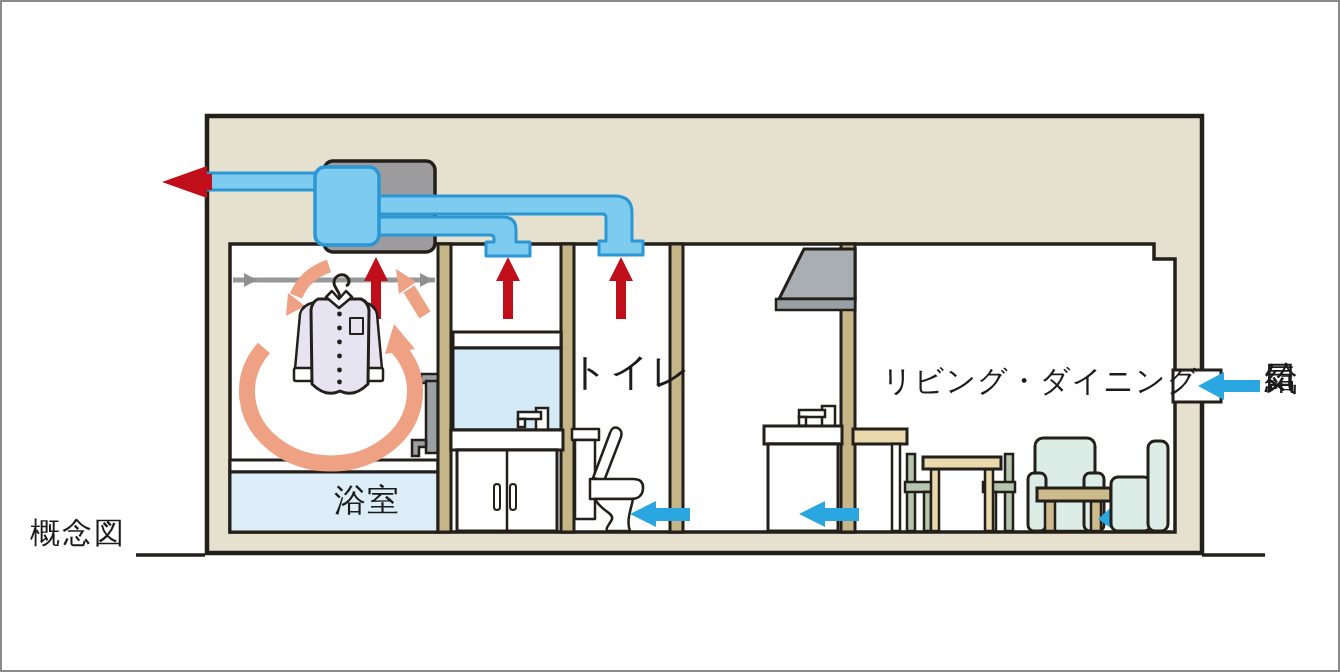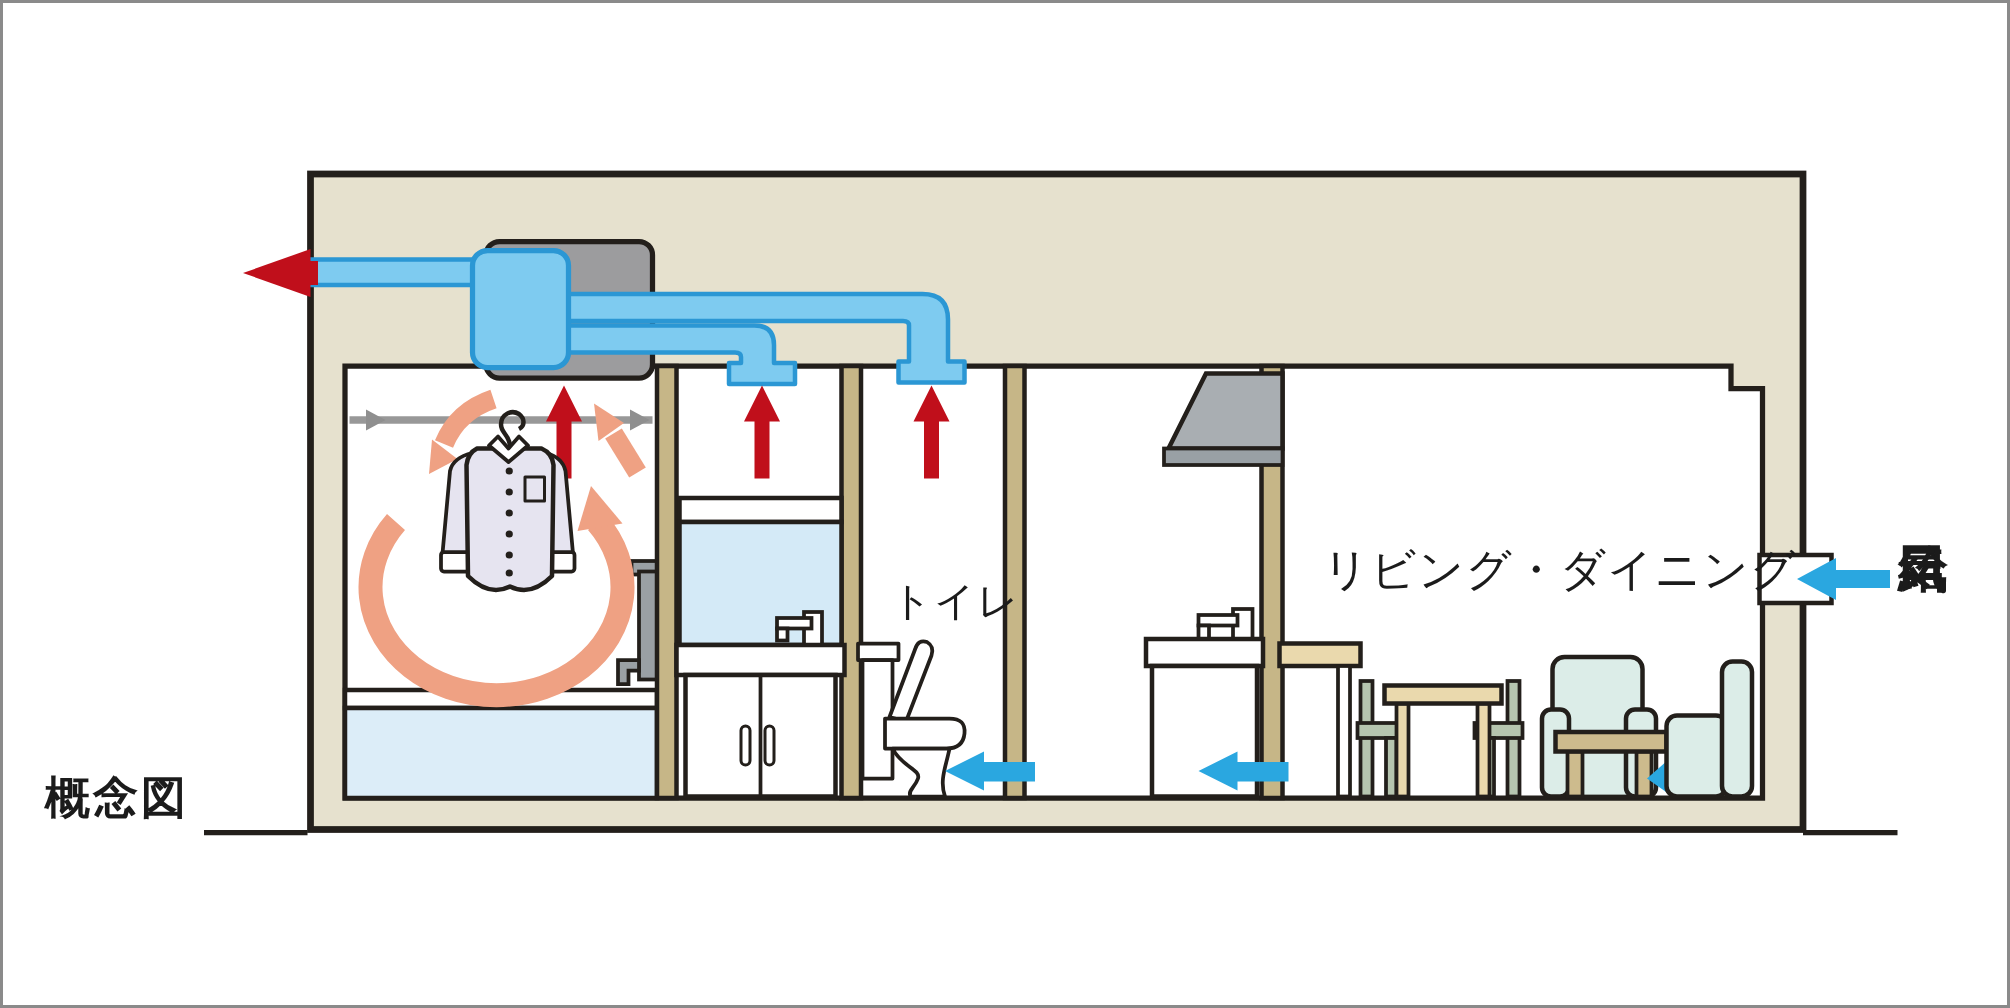--- a/index.html
+++ b/index.html
@@ -7,21 +7,21 @@
     position:relative; width:1340px; height:672px; background:#ffffff;
     box-sizing:border-box; border:2px solid #8a8a8a; overflow:hidden;
     font-family:"Liberation Sans", sans-serif;
   }
   .canvas svg{position:absolute; left:0; top:0;}
   .lbl{
     position:absolute; color:#1b1b1b; text-align:center;
     font-family:"Liberation Sans", sans-serif; font-weight:500;
     white-space:nowrap; line-height:1.12; letter-spacing:1px;
   }
-  .lbl.serif{font-family:"Liberation Serif", serif; font-weight:700; letter-spacing:2px;}
+  .lbl.serif{font-family:"Liberation Serif", serif; font-weight:400; letter-spacing:2px;}
   .lbl.vert{writing-mode:vertical-rl; text-orientation:upright; line-height:1;}
   
   .w{fill:#ffffff}  .bg{fill:#e6e1ce}  .st{fill:#c6b687}
   .duct{fill:#7ecbf0; stroke:#2b97d4}
   .red{fill:#c00f1b; stroke:none}
   .org{fill:#efa183; stroke:none}
   .orgln{stroke:#efa183; fill:none}
   .blu{fill:#2aa7e0; stroke:none}
   .gry{fill:#9c9c9e}  .hood{fill:#a9aeb2}  .hoodlip{fill:#99a0a5}
   .tub{fill:#dcedf8}  .mir{fill:#d4eaf7}
@@ -186,17 +186,18 @@
     <polygon points="628,512 654,499 654,506 688,506 688,519 654,519 654,525" class="blu"></polygon>
     <polygon points="797,512 823,499 823,506 857,506 857,519 823,519 823,525" class="blu"></polygon>
   </g>
 
   <g>
     <rect x="1171" y="368" width="48" height="32" class="w ol" stroke-width="3"></rect>
     <polygon points="1196,384 1222,370 1222,378 1258,378 1258,390 1222,390 1222,398" class="blu"></polygon>
   </g>
 </svg>
 
-  <div class="lbl" style="left:567px; top:384px; width:100px; font-size:27px;margin-left:18px;">トイレ</div>
+  <div class="lbl" style="left:305px; top:481px; width:120px; font-size:32px;">浴室</div>
+  <div class="lbl" style="left:567px; top:348px; width:100px; font-size:39px;">トイレ</div>
   <div class="lbl" style="left:880px; top:362px; width:260px; font-size:30px;text-align:center;">リビング・ダイニング</div>
   <div class="lbl serif vert" style="left:1262px; top:334px; font-size:33px;">給気口</div>
   <div class="lbl serif" style="left:28px; top:514px; font-size:30px;">概念図</div>
 </div>
 
 </body></html>

